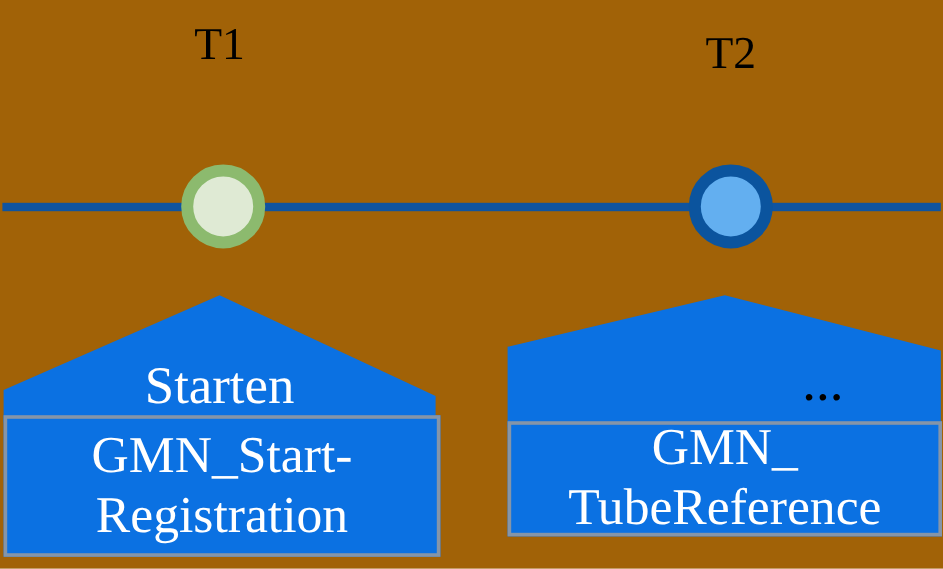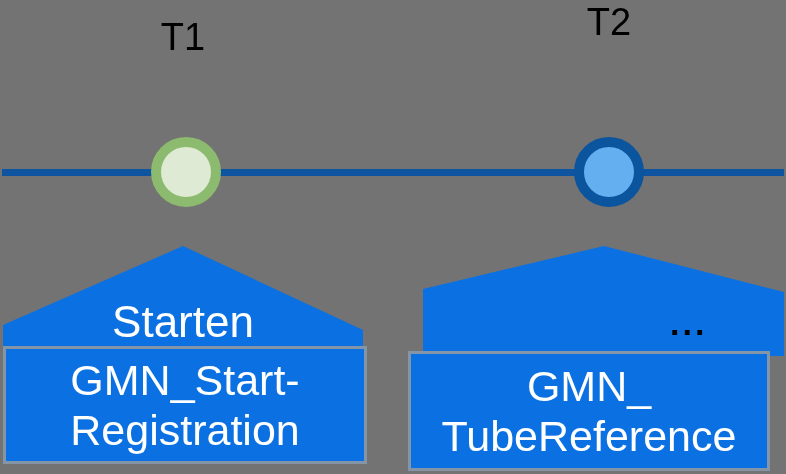--- a/index.html
+++ b/index.html
@@ -11,22 +11,22 @@
     --t1-border:#8cba6e;
     --box-border:#8595a8;
     --white:#ffffff;
     --black:#000000;
   }
   html,body{margin:0;padding:0;background:#ffffff;}
   .canvas{
     position:relative;
     width:786px;height:474px;
     overflow:hidden;
-    background:#737373;
-    font-family:Liberation Sans, sans-serif;
+    background:#a16207;
+    font-family:Liberation Serif, serif;
   }
   .time-label{
     position:absolute;
     transform:translateX(-50%);
     font-size:38px;
     line-height:1;
     color:var(--black);
     white-space:nowrap;
   }
   .timeline-line{
@@ -84,29 +84,29 @@
     display:flex;
     flex-direction:column;
     align-items:center;
     justify-content:center;
     color:var(--white);
     font-size:43px;
     line-height:50px;
     text-align:center;
   }
   .form-box-t1{left:3px;top:346px;width:364px;height:118px;}
-  .form-box-t2{left:408px;top:351px;width:362px;height:120px;}
+  .form-box-t2{left:423px;top:351px;width:362px;height:96px;}
 </style>
 </head>
 <body>
 
 <div class="canvas">
 
   <div class="time-label" style="left:183px;top:18px;">T1</div>
-  <div class="time-label" style="left:609px;top:3px;">T2</div>
+  <div class="time-label" style="left:609px;top:26px;">T2</div>
 
   <div class="timeline-line"></div>
 
   <div class="node node-t1"></div>
   <div class="node node-t2"></div>
 
   <svg class="roofs" viewBox="0 0 786 474" aria-hidden="true">
     <polygon class="roof" points="3,325 183,246 363,330 363,352 3,352"></polygon>
     <polygon class="roof" points="423,289 604,246 784,292 784,356 423,356"></polygon>
   </svg>

